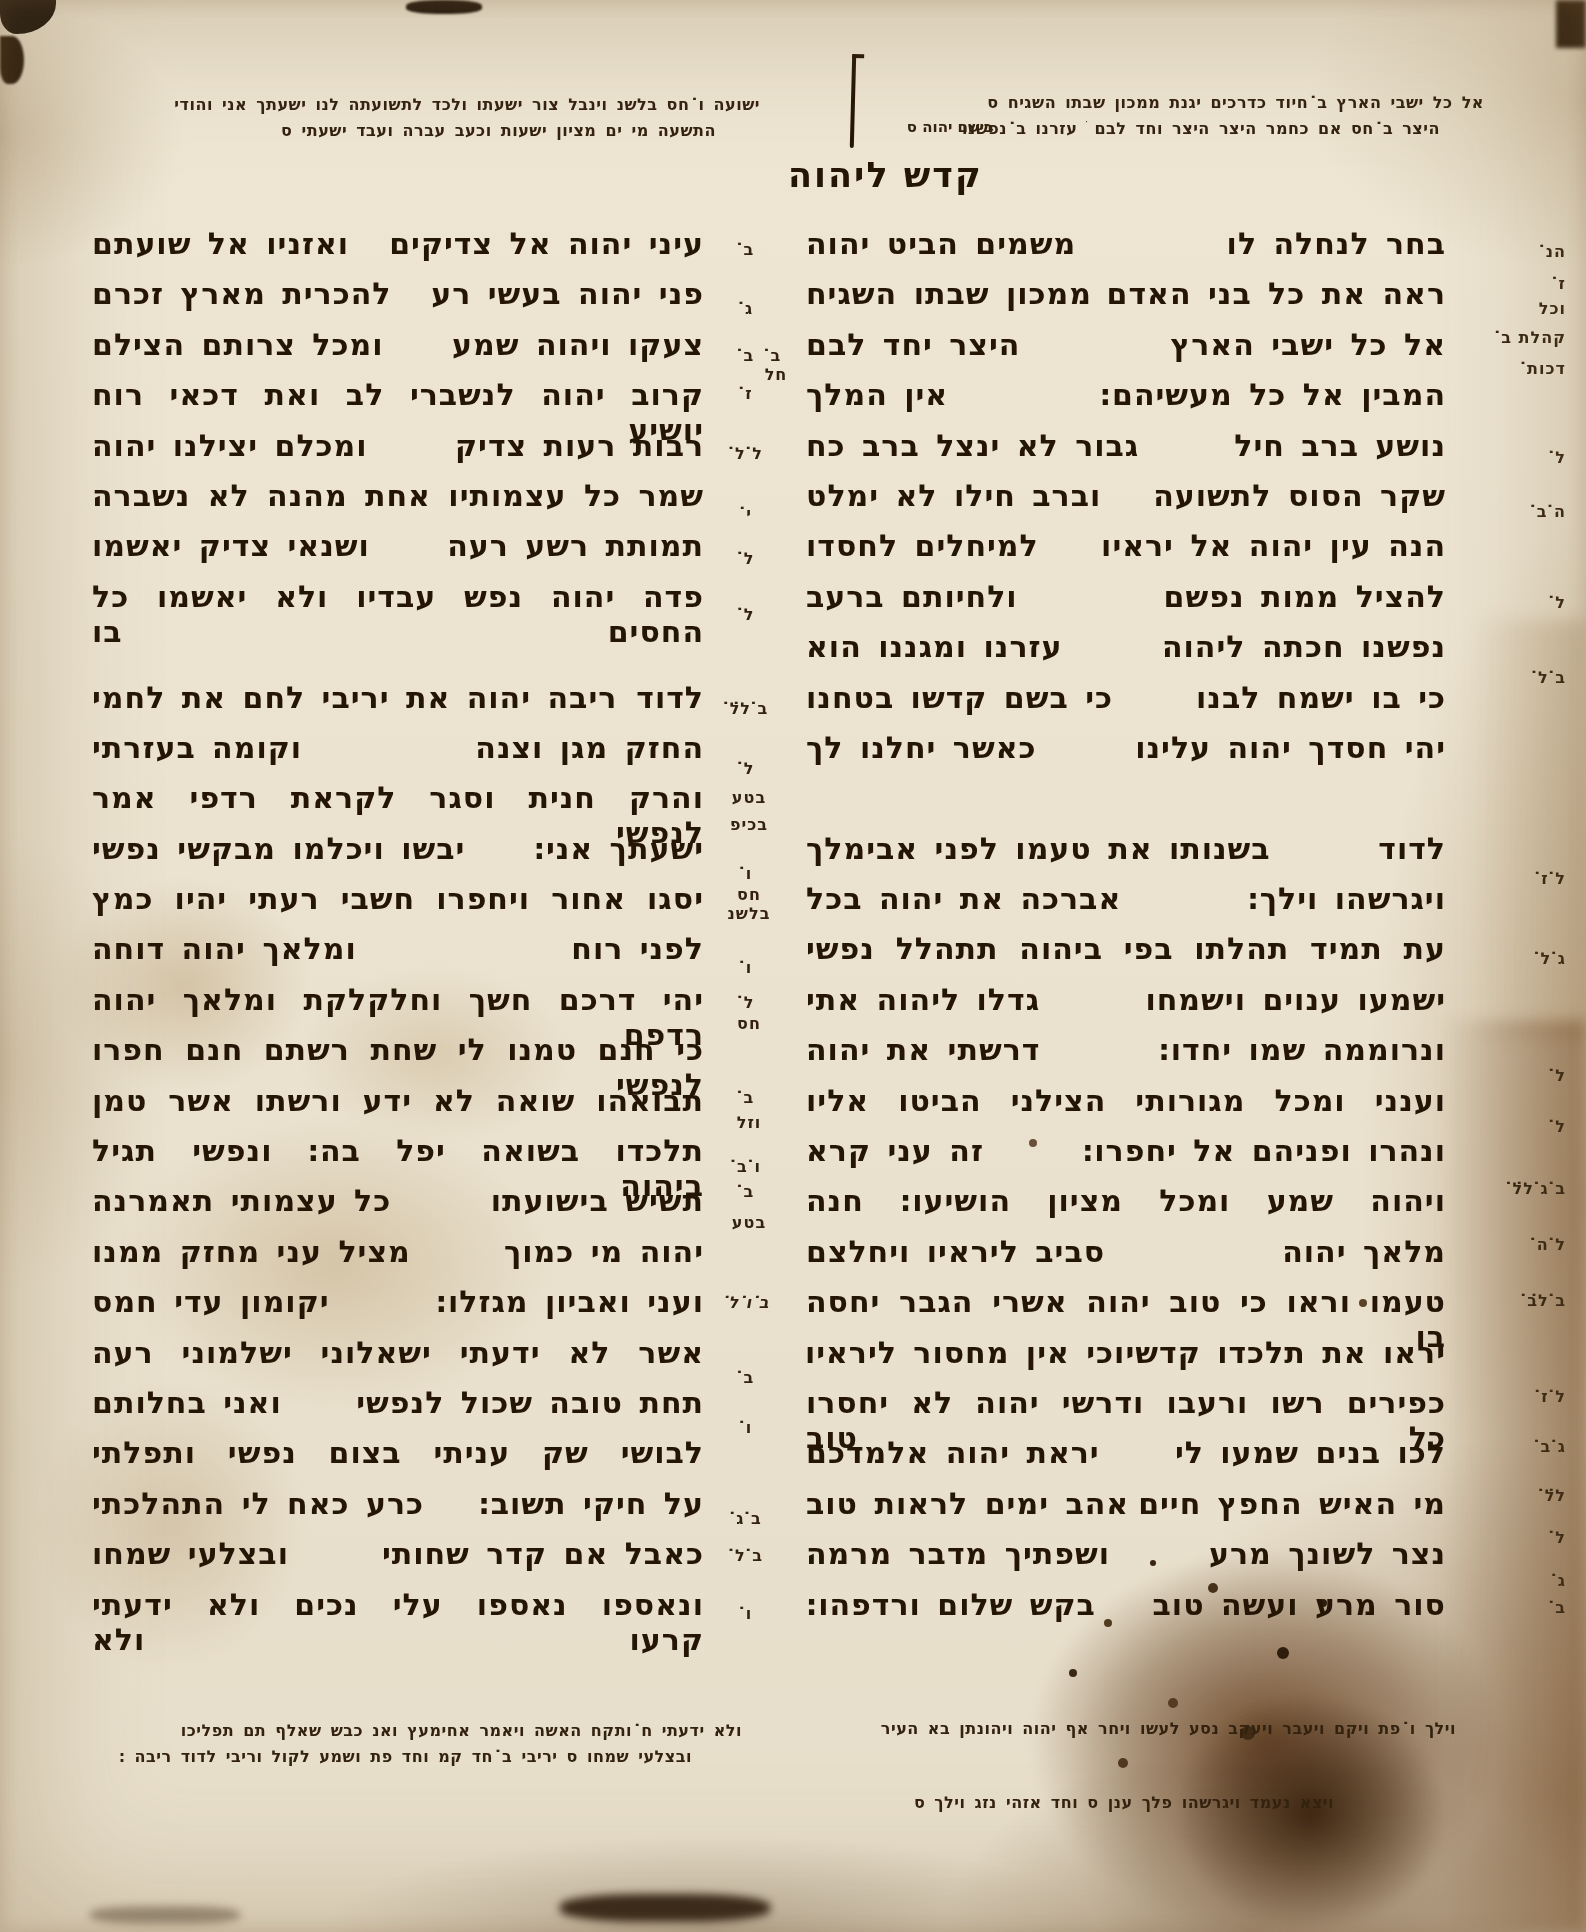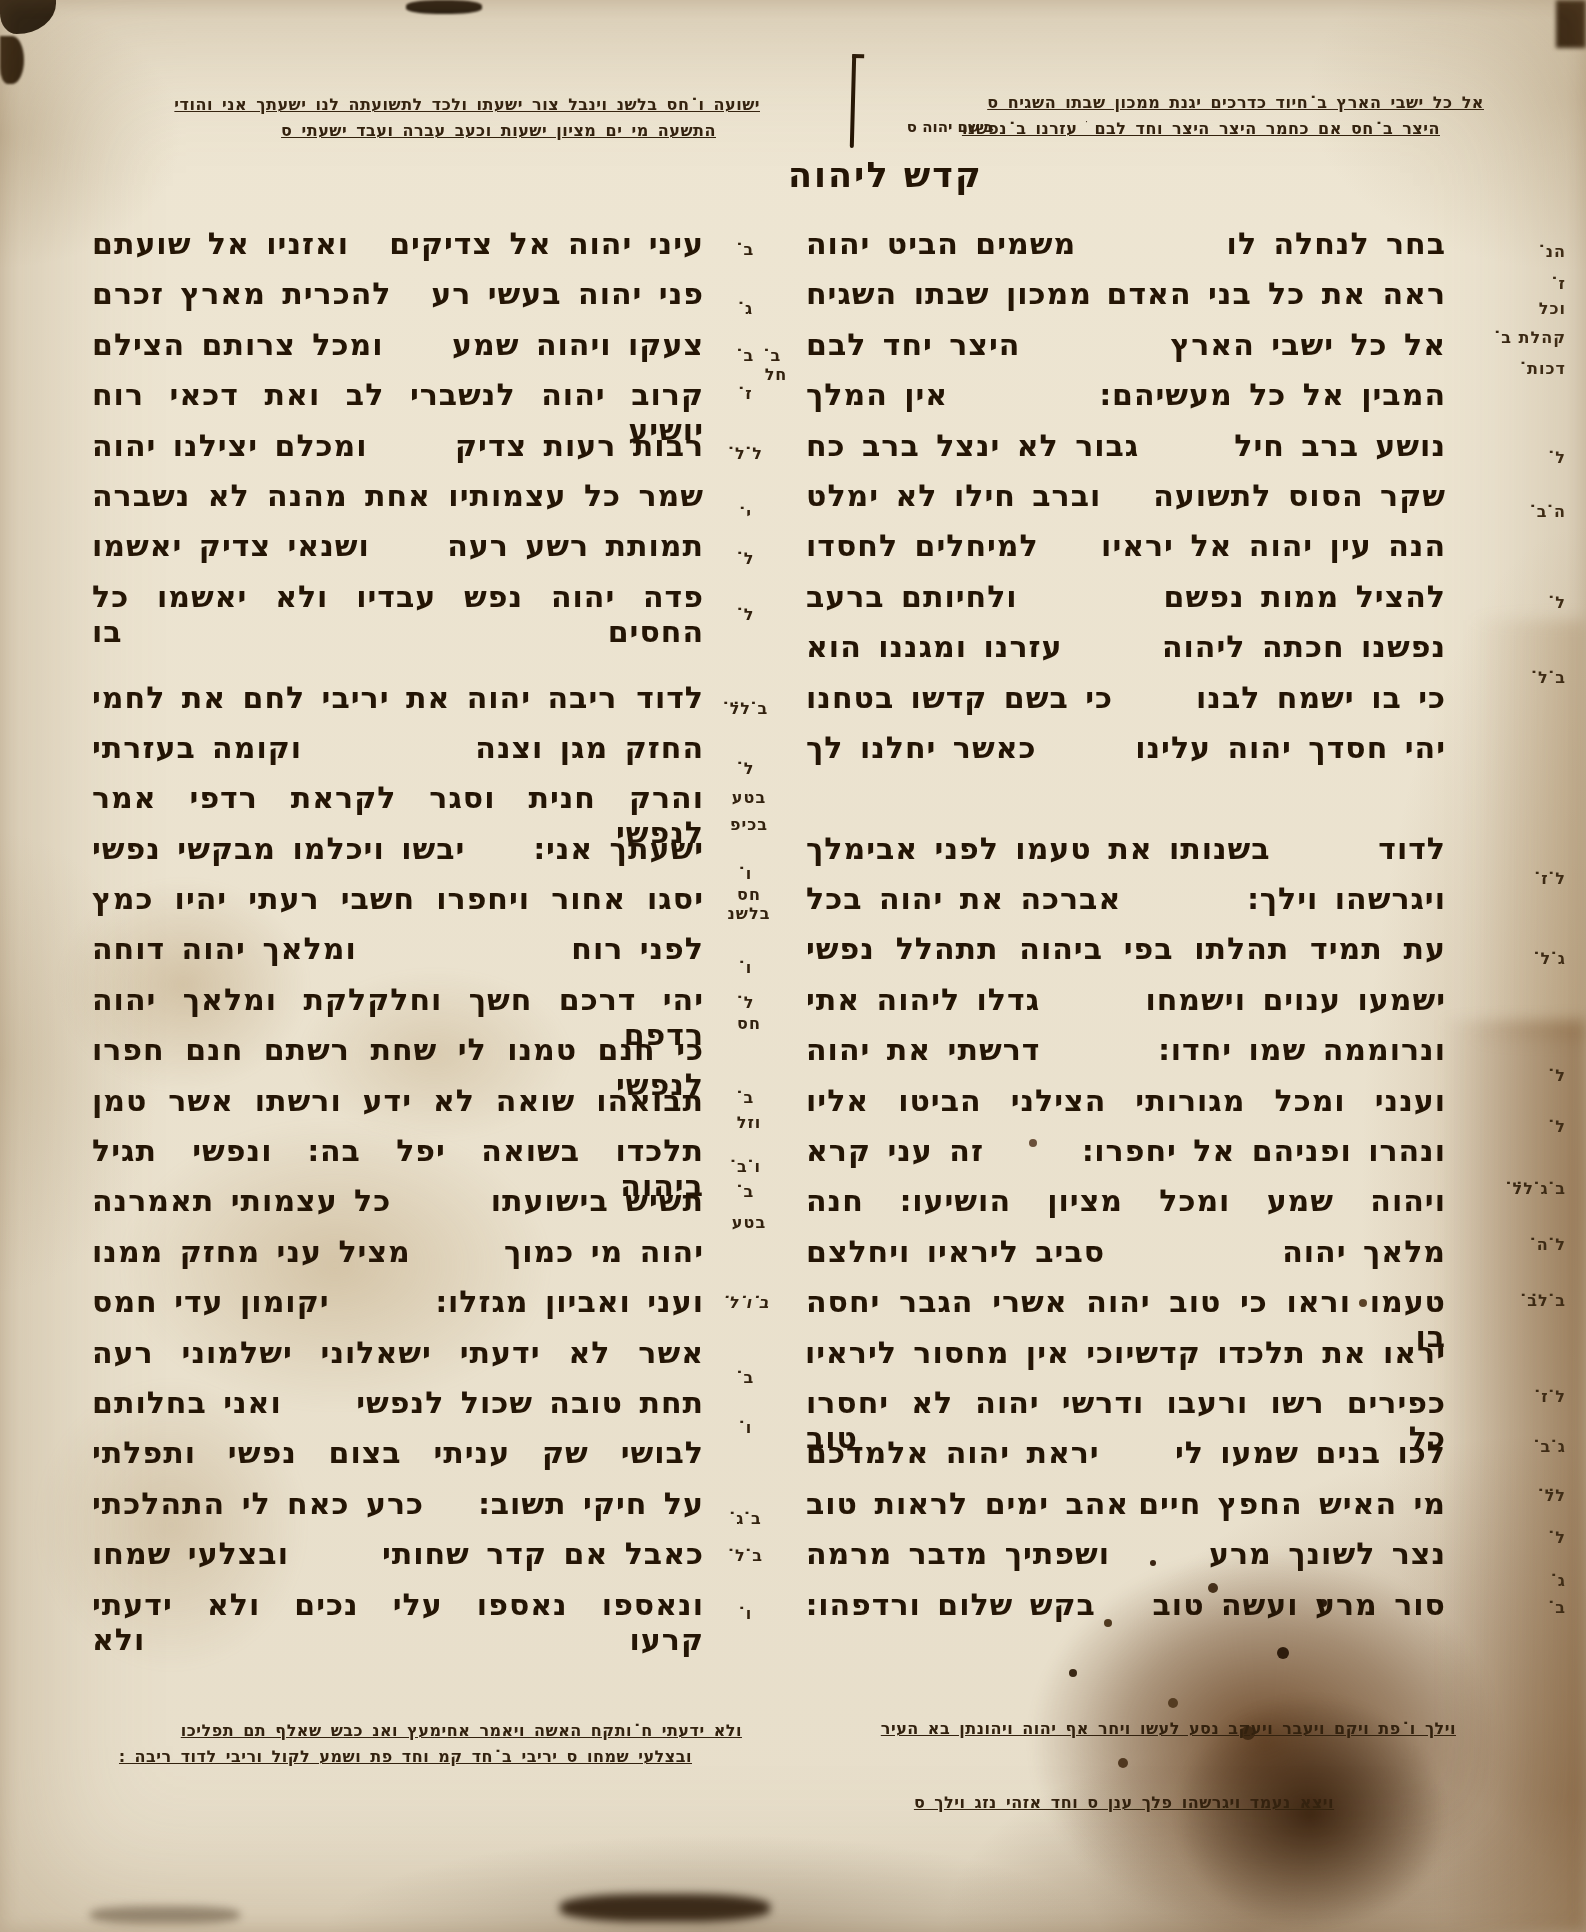--- a/index.html
+++ b/index.html
@@ -11,21 +11,21 @@
       radial-gradient(ellipse 430px 260px at 79% 100%, rgba(86,52,24,.40), transparent 72%),
       radial-gradient(ellipse 520px 130px at 45% 100%, rgba(70,50,30,.25), transparent 75%),
       radial-gradient(ellipse 260px 190px at 0% 7%, rgba(150,125,85,.28), transparent 70%),
       radial-gradient(ellipse 400px 250px at 100% 5%, rgba(160,135,95,.28), transparent 70%),
       radial-gradient(ellipse 230px 330px at 0% 55%, rgba(160,135,95,.20), transparent 70%),
       linear-gradient(#eee6d3,#e7deca);}
   .page::after{content:"";position:absolute;inset:0;pointer-events:none;z-index:6;
     box-shadow:inset 0 0 130px 30px rgba(135,105,65,.30), inset 0 0 16px 4px rgba(120,90,55,.18);}
   
   .masorah{position:absolute;z-index:2;font-size:16px;line-height:26px;font-weight:bold;
-    color:#33220f;letter-spacing:.5px;word-spacing:3px;white-space:nowrap;text-decoration:underline;}
+    color:#33220f;letter-spacing:.5px;word-spacing:3px;white-space:nowrap;}
   .masorah .ml2{margin-left:40px;margin-right:44px;}
   #masorah-top-left{left:70px;top:92px;width:690px;text-align:right;}
   #masorah-top-right{left:848px;top:90px;width:636px;text-align:right;}
   #masorah-bottom-left{left:66px;top:1718px;width:676px;text-align:right;}
   #masorah-bottom-right{left:796px;top:1716px;width:660px;text-align:right;}
   #masorah-bottom-left .ml2{margin-right:50px;}
   #masorah-bottom-right .ml2{text-align:center;margin-top:48px;}
   .tail-note{position:absolute;left:793px;top:118px;width:200px;z-index:2;font-size:15px;
     font-weight:bold;color:#33220f;text-align:right;direction:rtl;}
   .inscription{position:absolute;left:788px;top:146px;width:230px;z-index:2;

